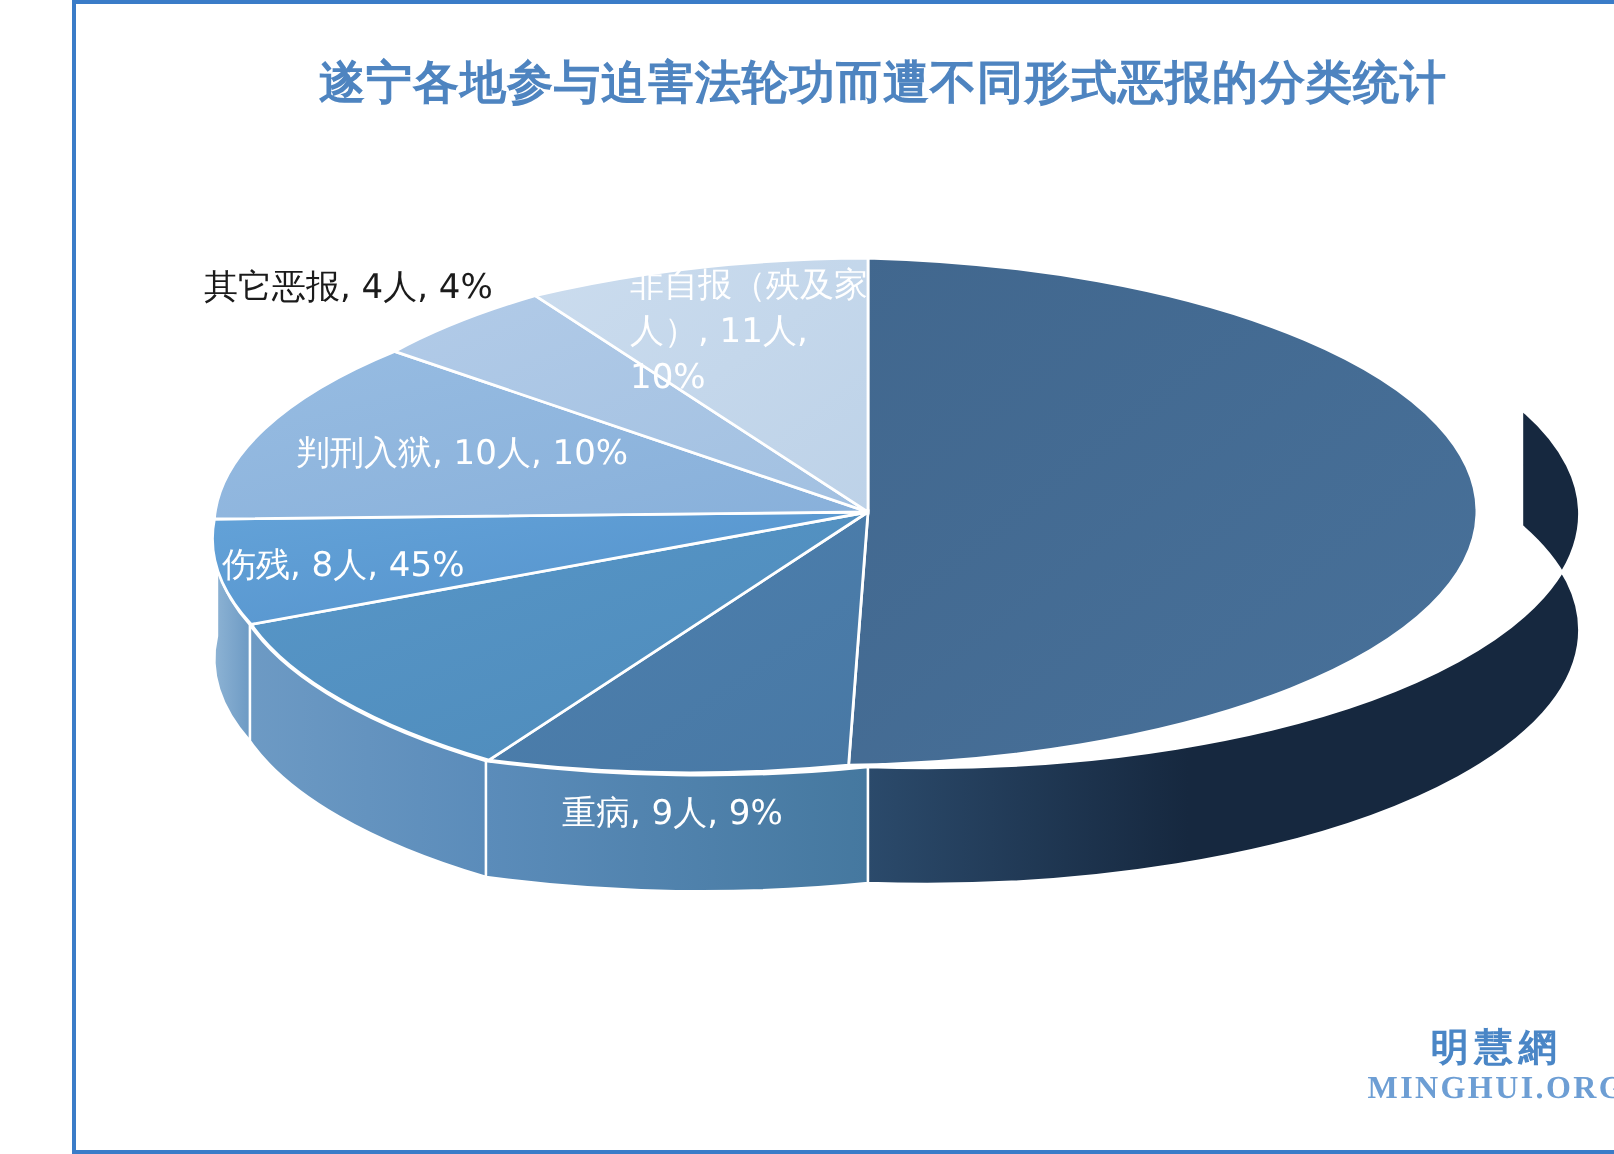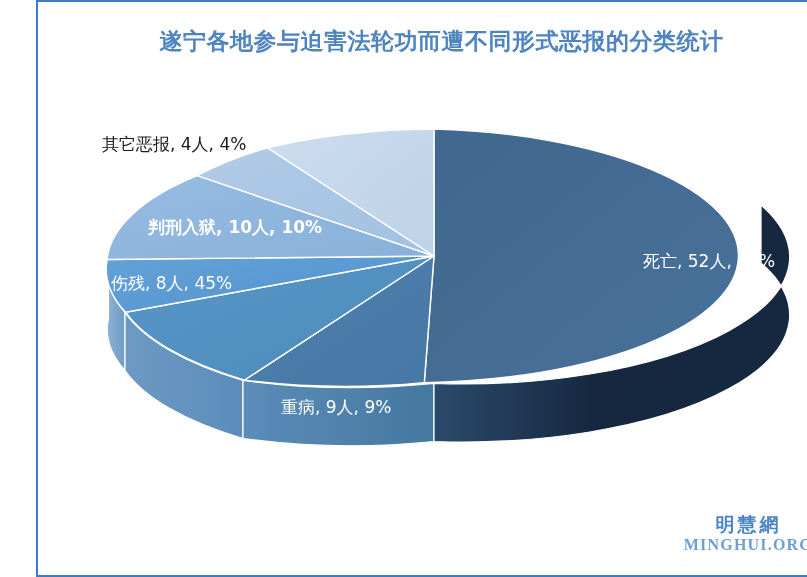--- a/index.html
+++ b/index.html
@@ -168,30 +168,30 @@
       <path d="M 396 254 L 87.6 310.2 A 327 127 0 0 1 69.2 257.5 Z" fill="url(#g-top-3)" stroke="#ffffff" stroke-width="1.4"></path>
 
       <path d="M 396 254 L 69.2 257.5 A 327 127 0 0 1 159.3 173.7 Z" fill="url(#g-top-4)" stroke="#ffffff" stroke-width="1.4"></path>
 
       <path d="M 396 254 L 159.3 173.7 A 327 127 0 0 1 229.6 145.8 Z" fill="url(#g-top-5)" stroke="#ffffff" stroke-width="1.4"></path>
 
       <path d="M 396 254 L 229.6 145.8 A 327 127 0 0 1 396 127 Z" fill="url(#g-top-6)" stroke="#ffffff" stroke-width="1.4"></path>
     </g>
   </svg>
 
-  <div class="slice-label" style="left:605px; top:248px;">死亡, 52人, 50%</div>
 
   <div class="slice-label" style="left:243px; top:394px;">重病, 9人, 9%</div>
 
 
   <div class="slice-label" style="left:73px; top:270px;">伤残, 8人, 45%</div>
 
-  <div class="slice-label" style="left:110px; top:214px;font-weight:bold;">判刑入狱, 10人, 10%</div>
+  <div class="slice-label" style="left:110px; top:214px;">判刑入狱, 10人, 10%</div>
 
   <div class="slice-label dark" style="left:64px; top:131px;">其它恶报, 4人, 4%</div>
 
+  <div class="slice-label wrap" style="left:277px; top:130px;">非自报（殃及家人）, 11人, 10%</div>
 
   <div id="logo">
     <div class="logo-cn">明慧網</div>
     <div class="logo-en">MINGHUI.ORG</div>
   </div>
 
 </div>
 
 </body></html>

